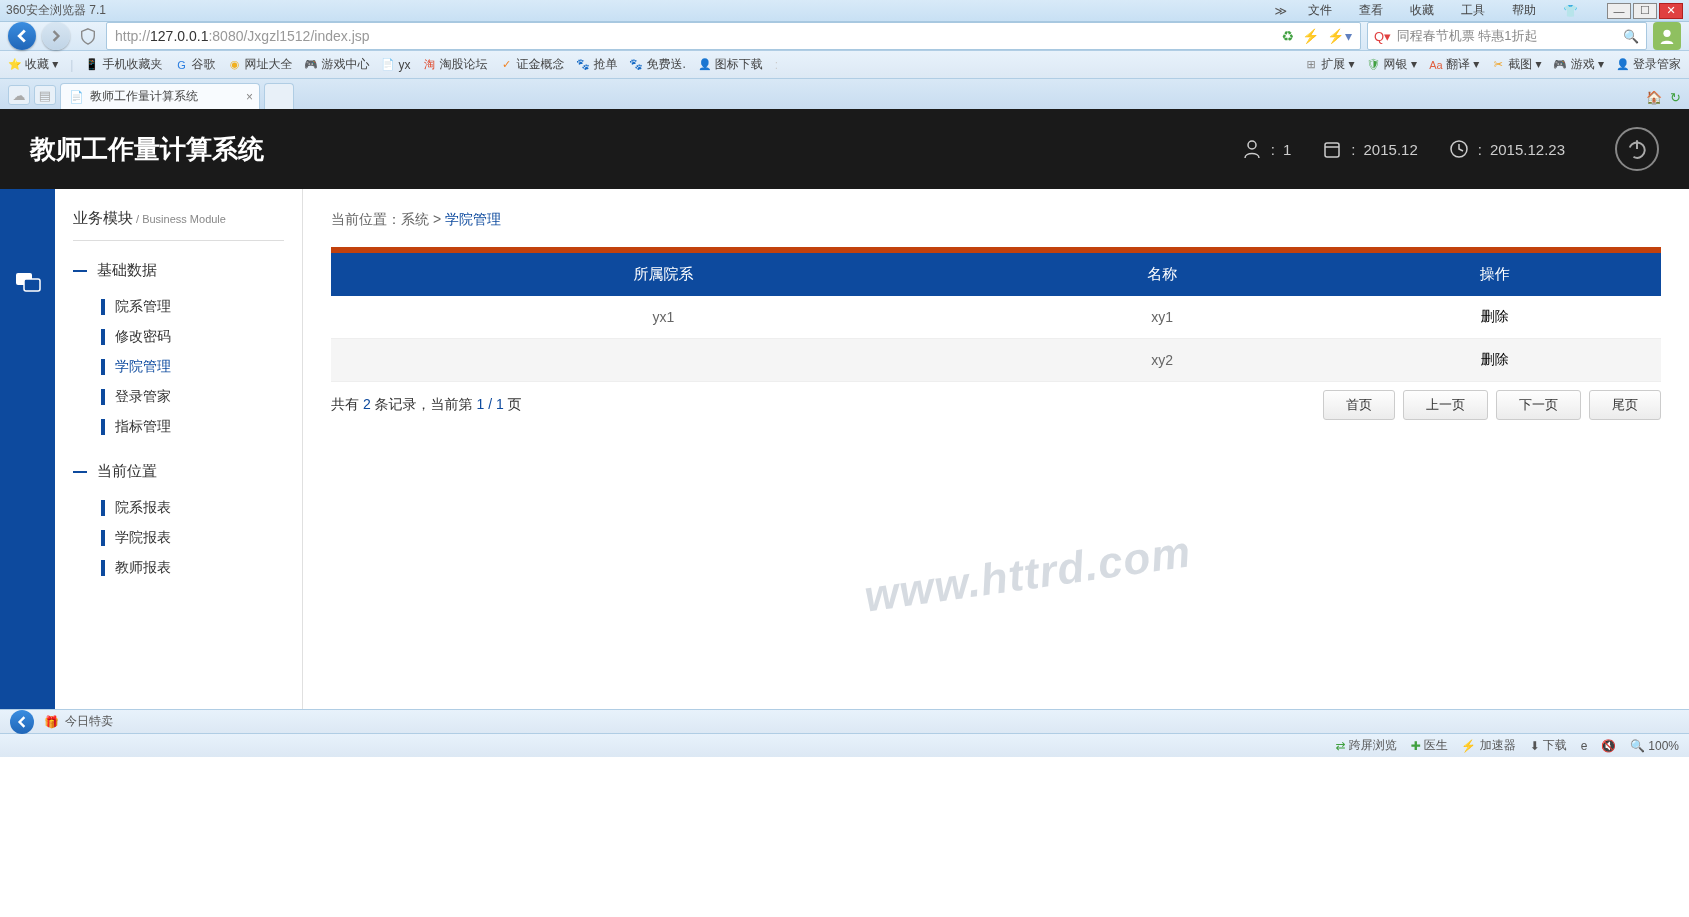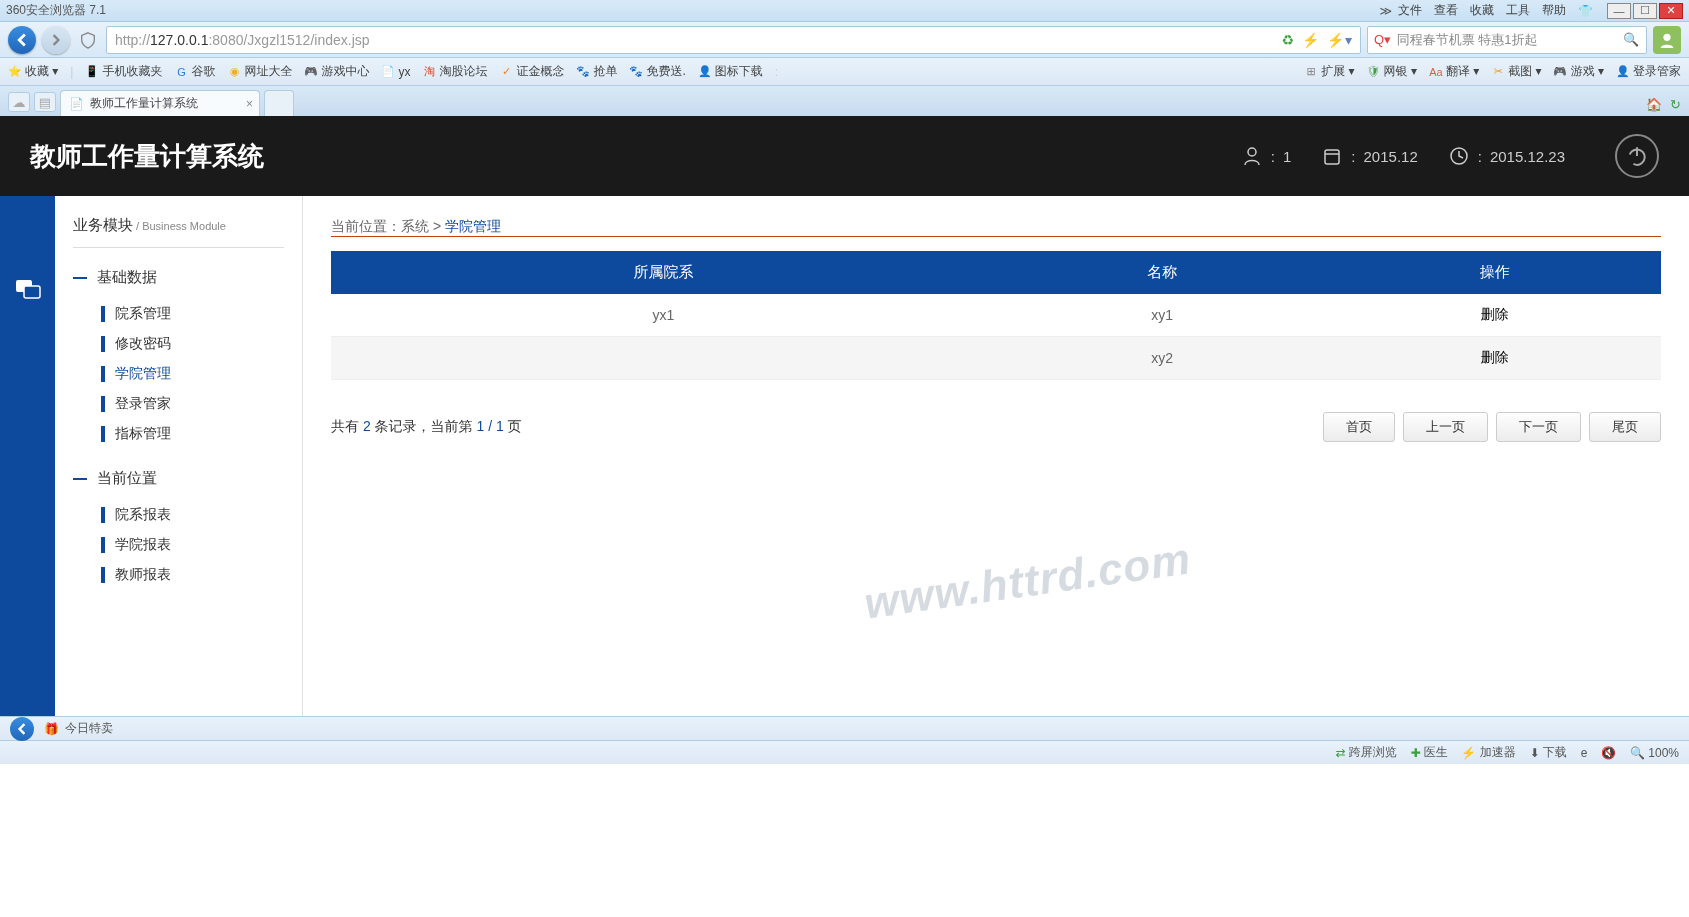--- a/index.html
+++ b/index.html
@@ -1,26 +1,26 @@
 <!DOCTYPE html>
 <html><head>
 <meta charset="utf-8">
 <style>
 * { margin: 0; padding: 0; box-sizing: border-box; font-family: "Microsoft YaHei", Arial, sans-serif; }
 body { background: #fff; font-size: 13px; overflow: hidden; }
 
 
-.browser-titlebar { height: 22px; background: linear-gradient(#d8eaf8, #c8e0f4); border-bottom: 1px solid #a8c8e0; display: flex; align-items: center; padding: 0 6px; font-size: 12px; color: #555; }
+.browser-titlebar { height: 22px; background: linear-gradient(#d8eaf8, #c8e0f4); border-bottom: 1px solid #a8c8e0; display: flex; align-items: center; padding: 0 6px; font-size: 12px; color: #555; gap: 15px; }
 .browser-titlebar .spacer { flex: 1; }
 .browser-titlebar .menu-item { margin: 0 6px; color: #444; cursor: pointer; }
 .window-controls { display: flex; gap: 2px; margin-left: 8px; }
 .win-btn { width: 24px; height: 16px; display: flex; align-items: center; justify-content: center; font-size: 11px; border: 1px solid #888; background: #eee; }
 .win-close { background: #e04040; color: #fff; border-color: #b02020; }
 
-.nav-bar { height: 36px; background: linear-gradient(#e8f2fb, #d8e8f6); border-bottom: 1px solid #b0cde4; display: flex; align-items: center; padding: 0 8px; gap: 6px; }
+.nav-bar { height: 29px; background: linear-gradient(#e8f2fb, #d8e8f6); border-bottom: 1px solid #b0cde4; display: flex; align-items: center; padding: 0 8px; gap: 6px; }
 .nav-btn { width: 28px; height: 28px; border-radius: 50%; background: linear-gradient(#3a8de0, #2066b8); display: flex; align-items: center; justify-content: center; color: #fff; cursor: pointer; box-shadow: 0 1px 2px rgba(0,0,0,.3); }
 .nav-btn.fwd { background: linear-gradient(#d8e6f2, #c0d4e6); color: #888; }
 .shield-btn { width: 24px; height: 24px; display: flex; align-items: center; justify-content: center; color: #888; }
 .url-bar { flex: 1; height: 28px; background: #fff; border: 1px solid #a8c8e0; border-radius: 2px; display: flex; align-items: center; padding: 0 8px; font-size: 14px; color: #888; }
 .url-bar .proto { color: #999; }
 .url-bar .host { color: #333; font-weight: 500; }
 .url-icons { display: flex; gap: 8px; align-items: center; color: #999; margin-left: auto; }
 .search-bar { width: 280px; height: 28px; background: #fff; border: 1px solid #a8c8e0; border-radius: 2px; display: flex; align-items: center; padding: 0 6px; color: #888; font-size: 13px; }
 .avatar-btn { width: 28px; height: 28px; background: #8fc060; border-radius: 4px; display: flex; align-items: center; justify-content: center; color: #fff; }
 
@@ -56,36 +56,36 @@
 .sidebar-title .en { font-size: 11px; color: #888; }
 .nav-group { margin-top: 16px; }
 .nav-group-title { display: flex; align-items: center; gap: 10px; font-size: 15px; color: #333; cursor: pointer; padding: 4px 0; }
 .nav-group-title .dash { width: 14px; height: 2px; background: #0d4a9e; }
 .nav-items { margin-top: 8px; }
 .nav-item { display: flex; align-items: center; gap: 10px; padding: 6px 0 6px 28px; font-size: 14px; color: #333; cursor: pointer; }
 .nav-item .bar { width: 4px; height: 16px; background: #0d4a9e; }
 .nav-item.active { color: #0d4a9e; }
 
 .main { flex: 1; padding: 22px 28px; background: #fff; }
-.breadcrumb { font-size: 14px; color: #666; border-bottom: 1px solid #c2410c; }
+.breadcrumb { font-size: 14px; color: #666; border-bottom: 6px solid #c2410c; padding-bottom: 18px; }
 .breadcrumb .current { color: #0d4a9e; }
 .action-row { display: flex; justify-content: flex-end; margin-top: 16px; }
 .btn { height: 30px; padding: 0 22px; background: linear-gradient(#fefefe, #ececec); border: 1px solid #ccc; border-radius: 3px; font-size: 13px; color: #333; cursor: pointer; display: flex; align-items: center; }
 
-.data-table { width: 100%; margin-top: 14px; border-collapse: collapse; }
+.data-table { width: 100%; border-collapse: collapse; }
 .data-table thead { background: #0d4a9e; color: #fff; }
 .data-table th { padding: 12px 8px; font-weight: normal; font-size: 15px; }
 .data-table td { padding: 12px 8px; text-align: center; color: #666; font-size: 14px; border-bottom: 1px solid #eee; }
 .data-table tbody tr:nth-child(even) { background: #f5f5f5; }
 .del-link { color: #000000; cursor: pointer; }
 .col-dept { width: 40%; }
 .col-name { width: 20%; }
 .col-op { width: 20%; }
 
-.pager-row { display: flex; align-items: center; margin-top: 32px; }
+.pager-row { display: flex; align-items: center; margin-top: 8px; }
 .pager-info { font-size: 14px; color: #333; }
 .pager-info .num { color: #0d4a9e; font-weight: 500; }
 .pager-btns { margin-left: auto; display: flex; gap: 8px; }
 
 .watermark { position: absolute; left: 560px; top: 360px; font-size: 44px; font-weight: bold; font-style: italic; color: rgba(180,190,200,.55); transform: rotate(-8deg); pointer-events: none; letter-spacing: 1px; }
 .browser-footer-top { height: 24px; background: linear-gradient(#e8f2fb, #dce8f4); border-top: 1px solid #b0cde4; display: flex; align-items: center; padding: 0 10px; font-size: 12px; color: #555; }
 .browser-footer-top .sback { width: 24px; height: 24px; border-radius: 50%; background: linear-gradient(#3a8de0, #2066b8); color: #fff; display:flex; align-items:center; justify-content:center; margin-right: 10px; }
 .browser-footer { height: 24px; background: linear-gradient(#e8f2fb, #dce8f4); border-top: 1px solid #b0cde4; display: flex; align-items: center; padding: 0 10px; font-size: 12px; color: #555; gap: 14px; }
 .browser-footer .spacer { flex: 1; }
 .foot-item { display: flex; align-items: center; gap: 3px; cursor: pointer; }

